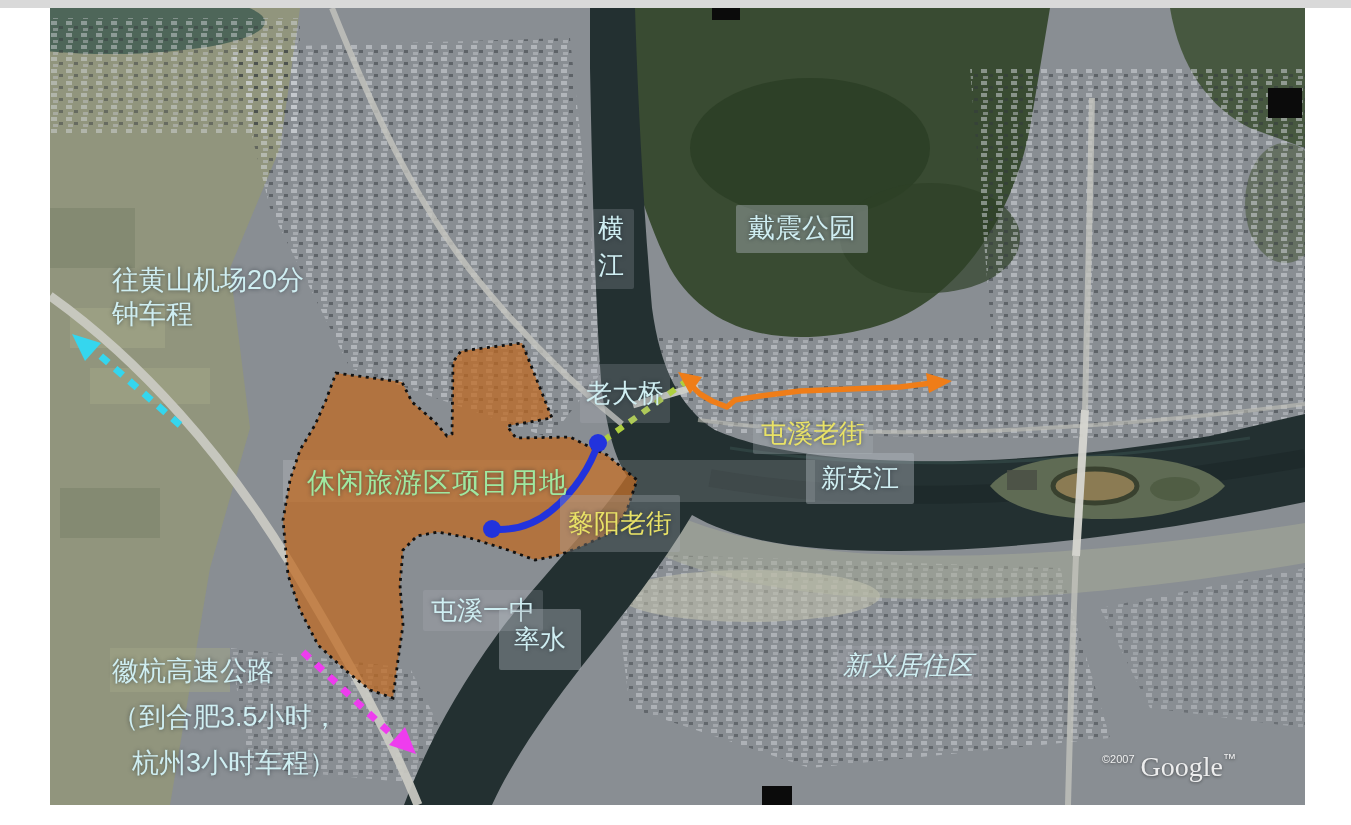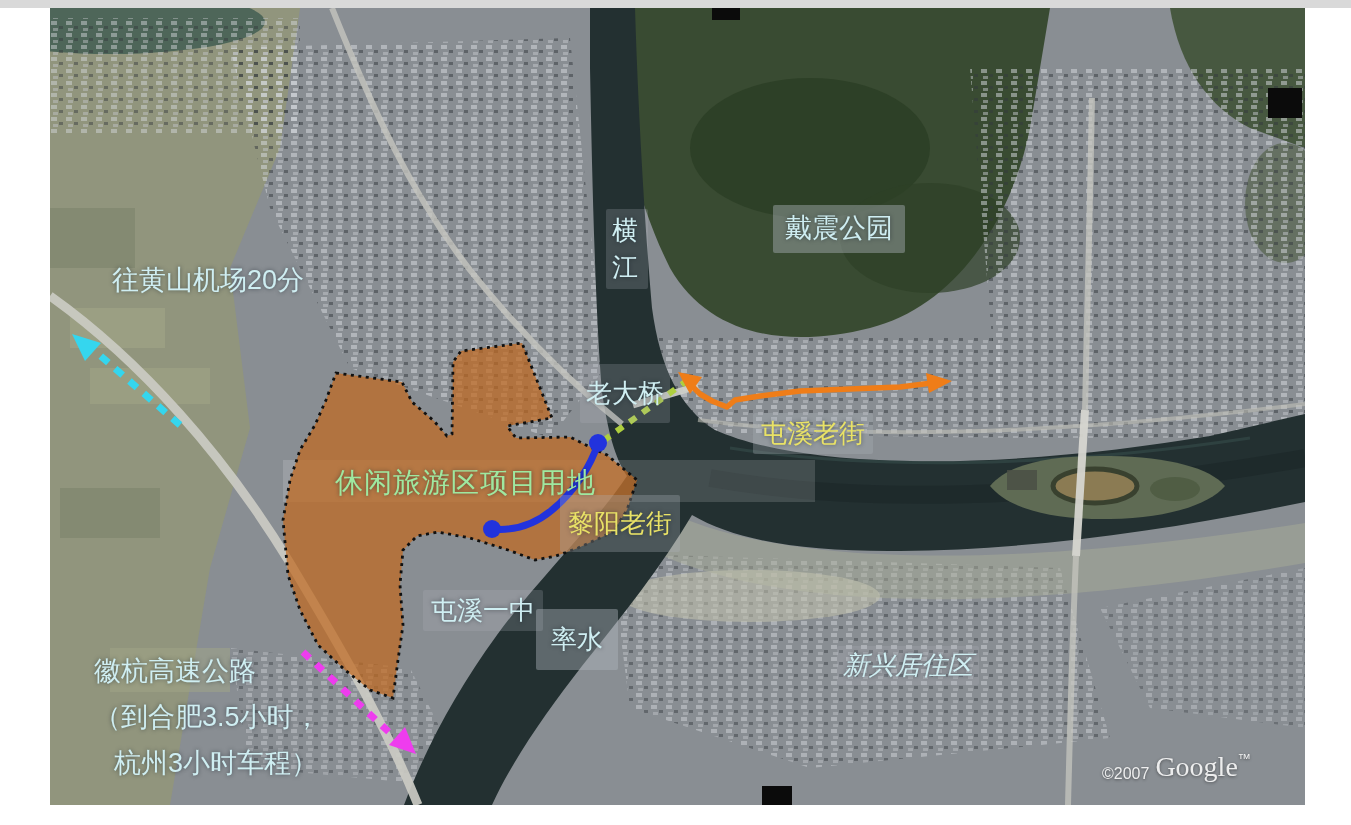--- a/index.html
+++ b/index.html
@@ -3,30 +3,30 @@
 <meta charset="utf-8">
 <style>
   html,body{margin:0;padding:0;background:#ffffff;}
   #stage{position:relative;width:1351px;height:825px;background:#ffffff;overflow:hidden;
          font-family:"Liberation Sans",sans-serif;}
   #topbar{position:absolute;left:0;top:0;width:1351px;height:8px;background:#d9d9d9;}
   #map{position:absolute;left:50px;top:8px;width:1255px;height:797px;overflow:hidden;background:#8b9095;}
   #map svg{position:absolute;left:0;top:0;}
   .lbl{position:absolute;font-size:26px;color:#cfeef2;line-height:1.25;
        text-shadow:0 0 4px rgba(15,25,35,.55);white-space:nowrap;border-radius:2px;}
-  .boxed{background:rgba(176,184,190,.42);margin-left:37px;}
+  .boxed{background:rgba(176,184,190,.42);}
   .boxed-light{background:rgba(176,184,190,.22);}
   .boxed-mid{background:rgba(172,180,186,.30);}
   .yellow{color:#e9e266;}
   .green{color:#9fe8a0;}
   .note{font-size:27px;}
   .v-label{white-space:normal;width:30px;line-height:37px;letter-spacing:2px;padding:3px 6px;}
   .wm{position:absolute;color:rgba(255,255,255,.88);text-shadow:0 1px 3px rgba(0,0,0,.45);
       display:flex;align-items:flex-start;}
-  .wm .c{font-size:16px;margin:20px 6px 0 0;}
+  .wm .c{font-size:11px;margin:8px 6px 0 0;}
   .wm .g{font-size:28px;line-height:44px;font-family:"Liberation Serif",serif;}
   .wm .tm{font-size:13px;margin-top:6px;}
 </style>
 </head>
 <body>
 
 <div id="stage">
   <div id="topbar"></div>
 
   <div id="map">
@@ -105,43 +105,45 @@
 
       <path d="M130,417 L45,343" stroke="#35d6ee" stroke-width="7" stroke-dasharray="10 9" fill="none"></path>
       <polygon points="22,326 51,335 35,353" fill="#35d6ee"></polygon>
 
       <path d="M253,644 L340,725" stroke="#ee3cee" stroke-width="7" stroke-dasharray="9 9" fill="none"></path>
       <polygon points="366,746 339,737 355,719" fill="#ee3cee"></polygon>
     </svg>
 
     <div class="lbl note" style="left:62px;top:256px;">
       <div>往黄山机场20分</div>
+      <div>钟车程</div>
     </div>
 
-    <div class="lbl v-label boxed-light" style="left:556px;top:201px;">横江</div>
+    <div class="lbl v-label boxed-light" style="left:542px;top:201px;font-family:Liberation Mono, monospace;">横江</div>
 
     <div class="lbl boxed" style="left:686px;top:197px;padding:7px 12px;font-size:27px;">戴震公园</div>
 
     <div class="lbl boxed-light" style="left:530px;top:356px;padding:13px 6px;">老大桥</div>
 
 
     <div class="lbl yellow boxed-mid" style="left:703px;top:405px;padding:4px 8px;">屯溪老街</div>
 
+    <div class="lbl boxed" style="left:756px;top:445px;padding:9px 15px;">新安江</div>
 
-    <div class="lbl green" style="left:257px;top:457px;font-size:28px;letter-spacing:1px;margin-left:28px;">休闲旅游区项目用地</div>
+    <div class="lbl green" style="left:257px;top:457px;font-size:28px;letter-spacing:1px;">休闲旅游区项目用地</div>
 
     <div class="lbl yellow boxed-mid" style="left:510px;top:487px;padding:12px 8px;">黎阳老街</div>
 
     <div class="lbl boxed-light" style="left:373px;top:582px;padding:4px 8px;">屯溪一中</div>
 
     <div class="lbl boxed" style="left:449px;top:601px;padding:14px 15px;">率水</div>
 
     <div class="lbl boxed-light" style="left:787px;top:638px;padding:3px 6px;font-style:italic;">新兴居住区</div>
 
-    <div class="lbl note" style="left:44px;top:640px;line-height:46px;">
+    <div class="lbl note" style="left:62px;top:640px;line-height:46px;">
       <div>徽杭高速公路</div>
       <div>（到合肥3.5小时，</div>
       <div style="padding-left:20px;">杭州3小时车程）</div>
     </div>
 
     <div class="wm" style="left:1052px;top:737px;">
       <span class="c">©2007</span>
       <span class="g">Google</span>
       <span class="tm">™</span>
     </div>

